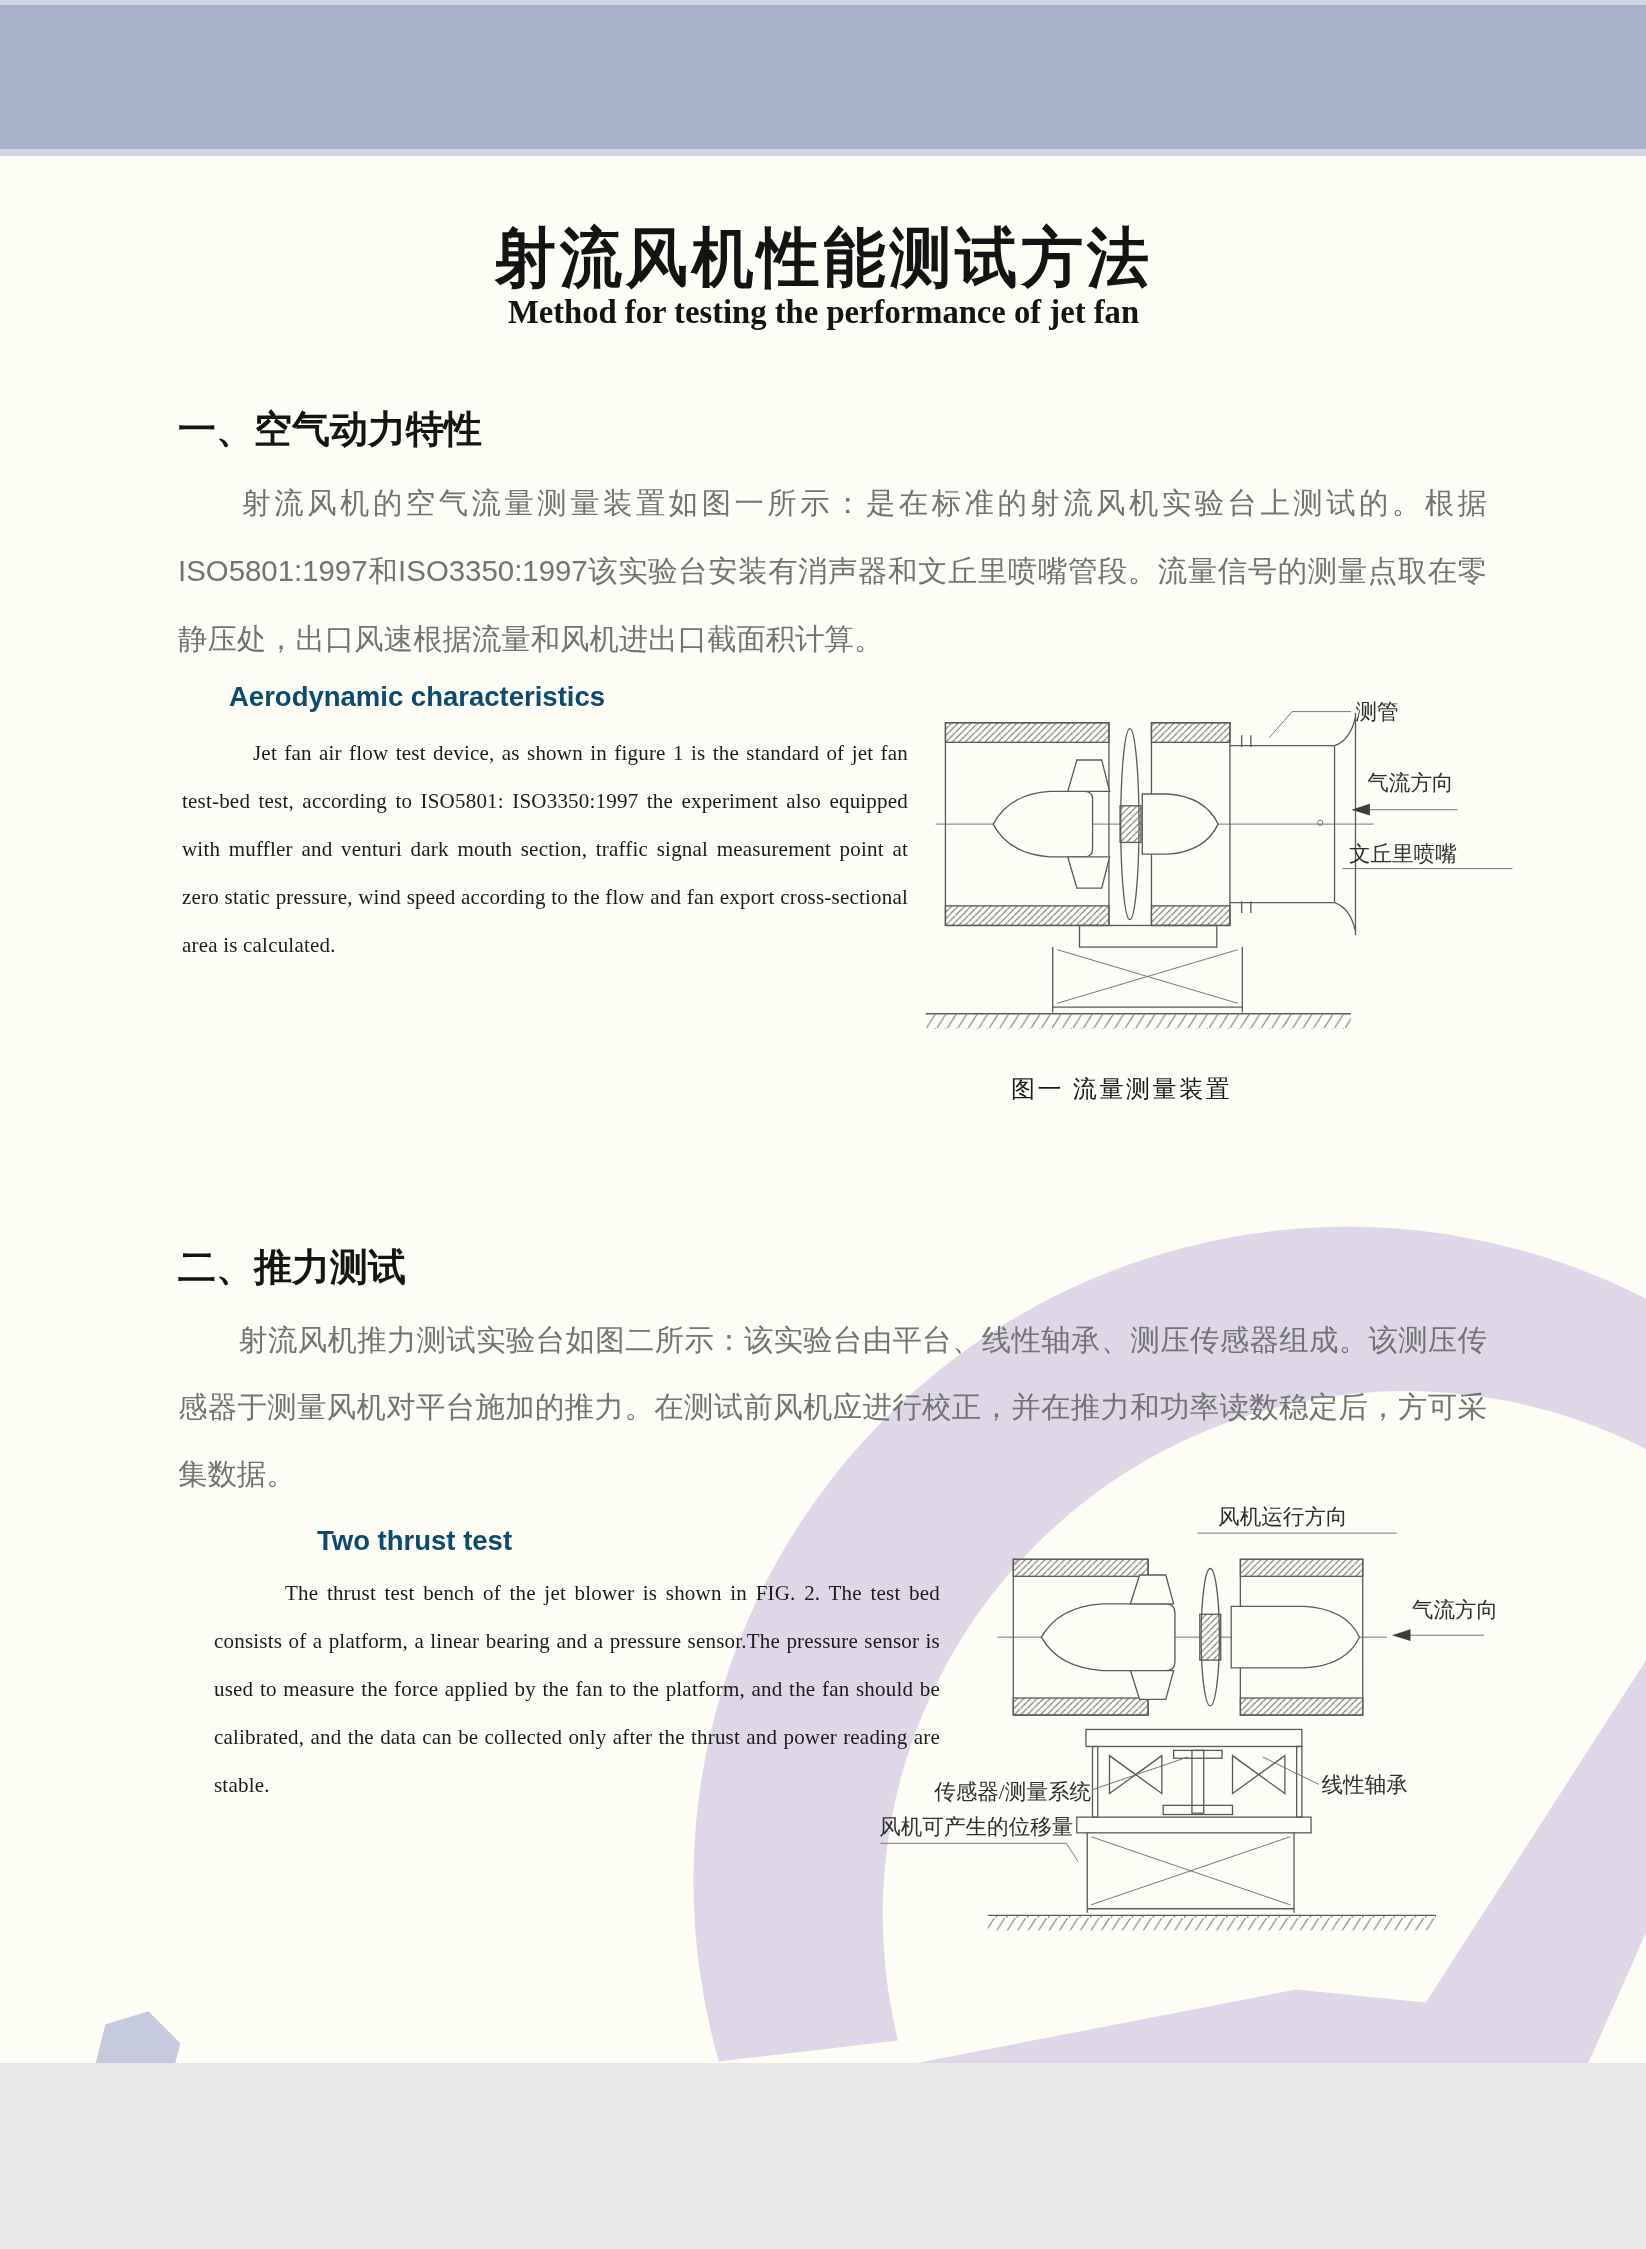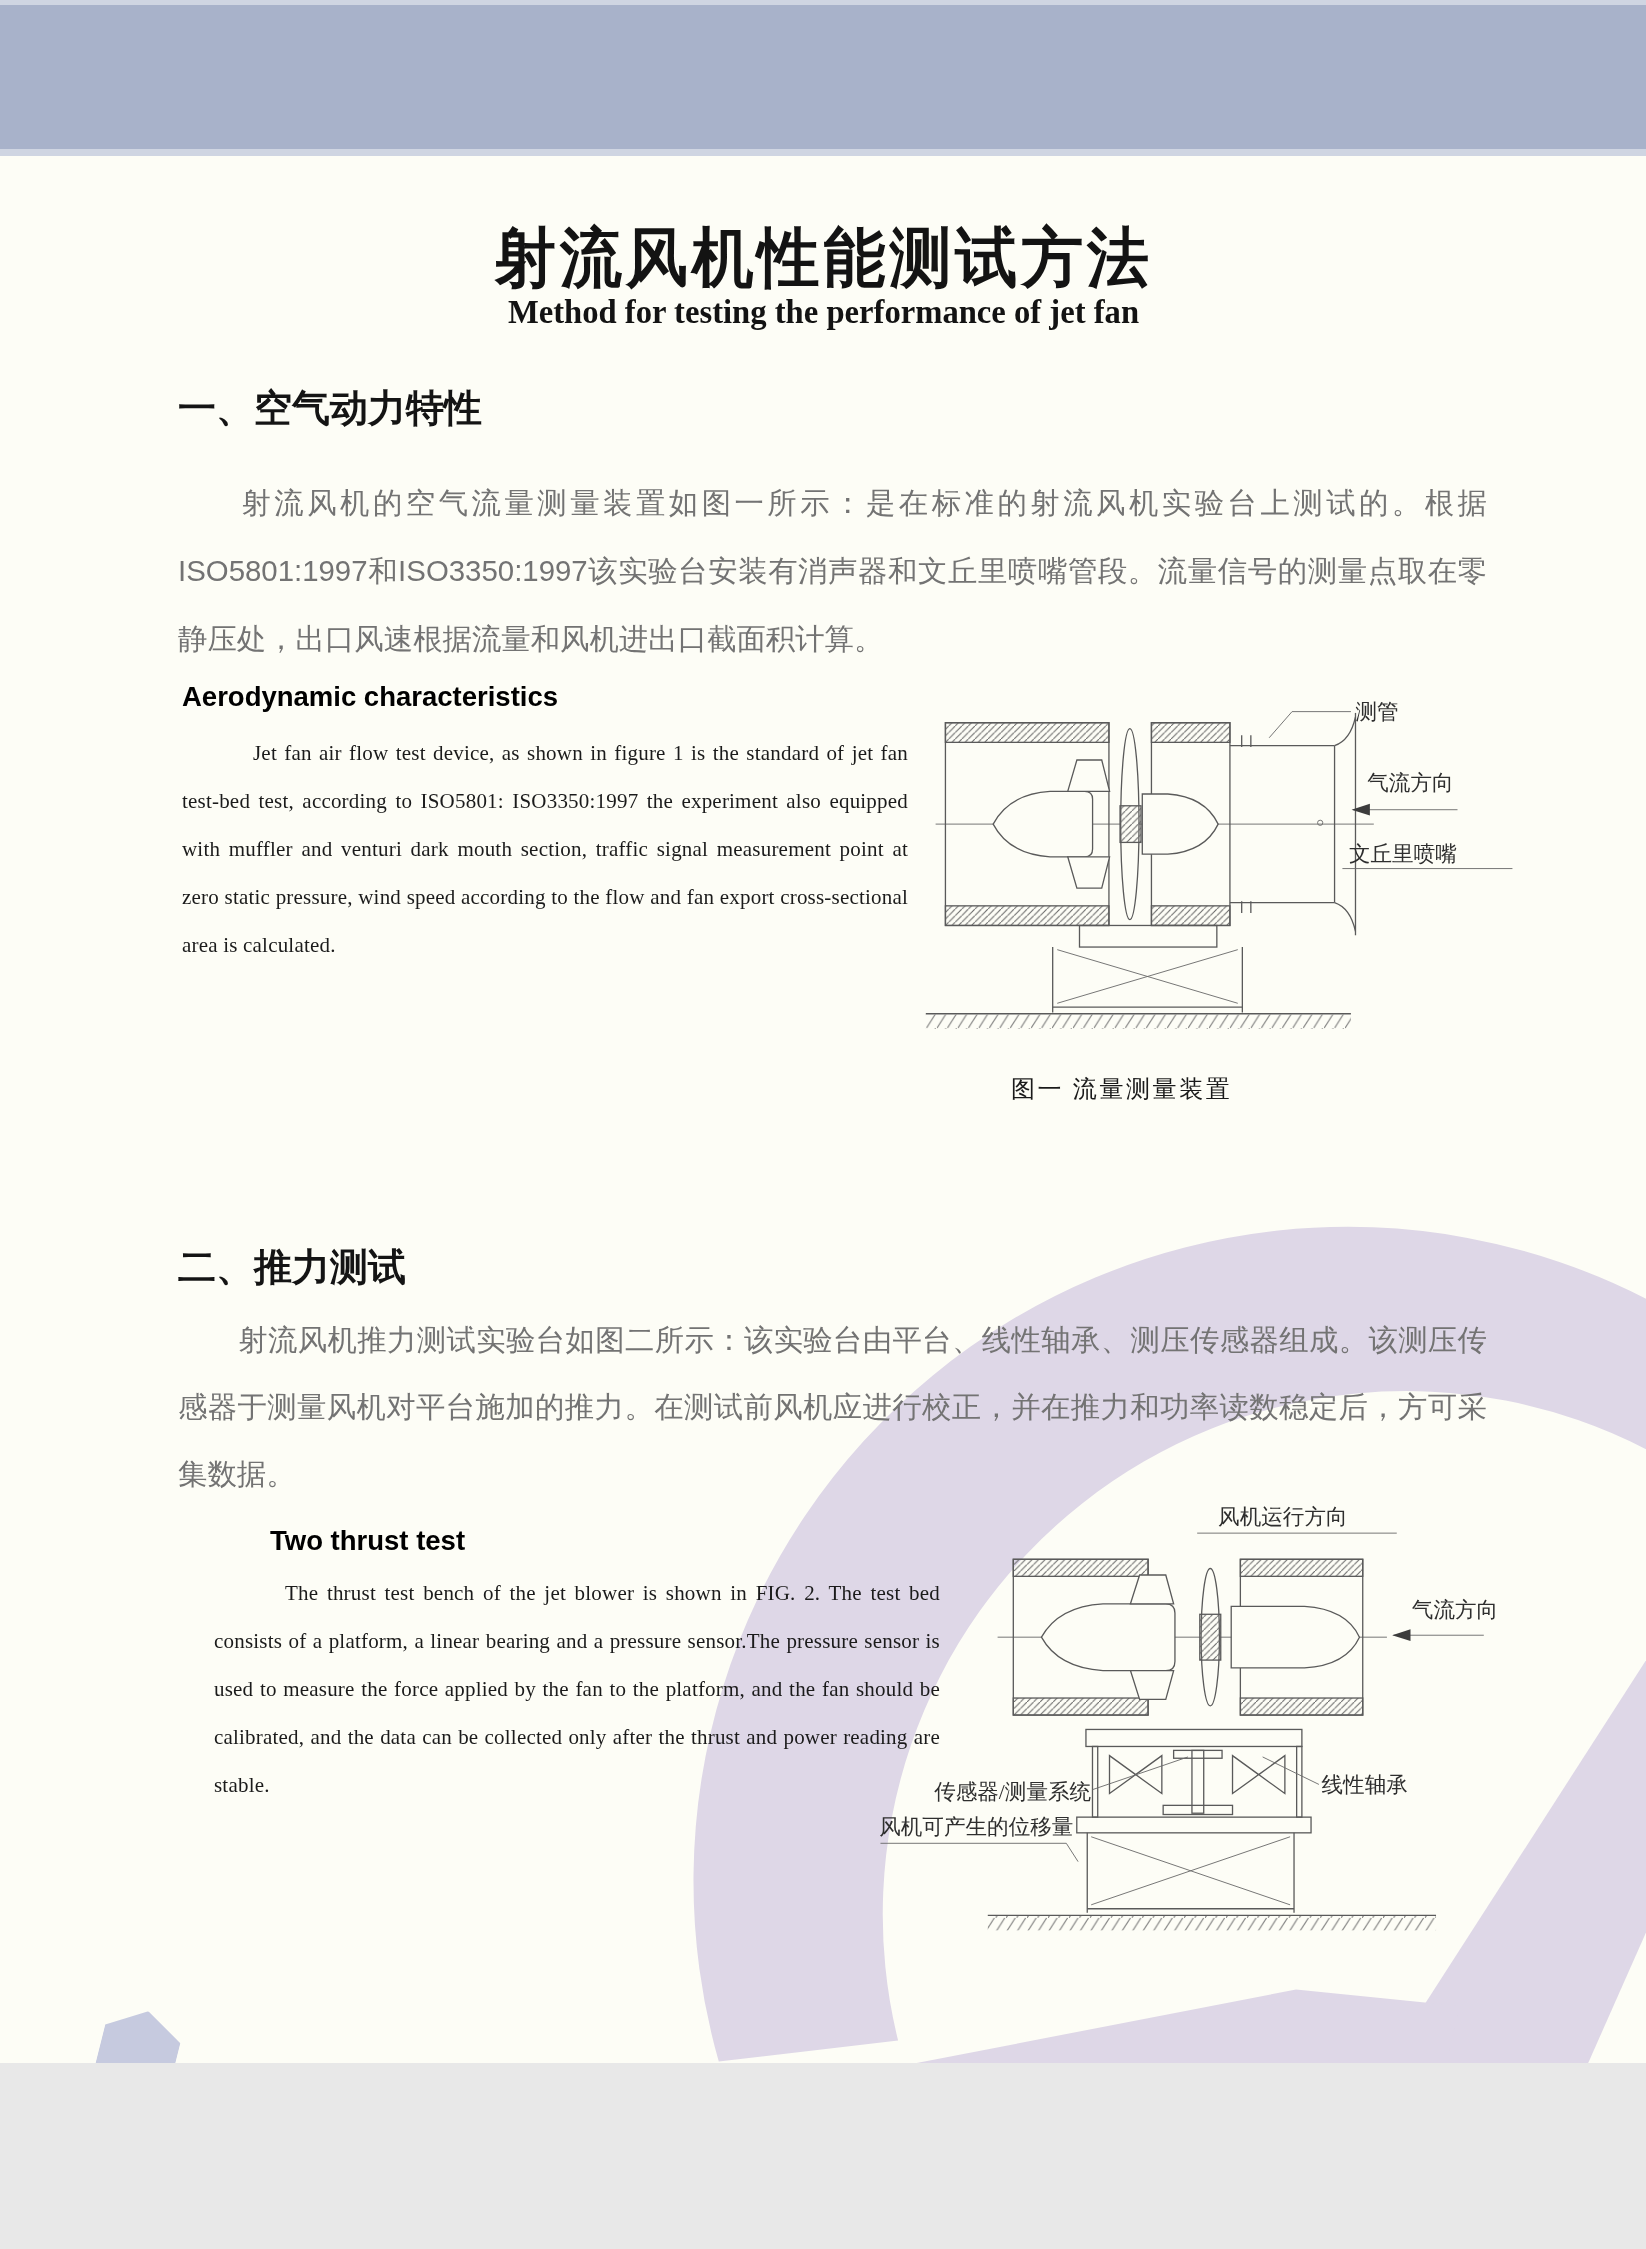--- a/index.html
+++ b/index.html
@@ -17,30 +17,30 @@
   .layer{position:absolute;z-index:2;}
 
   .title-zh{left:0;top:216px;width:1647px;text-align:center;
     font-size:62px;font-weight:900;letter-spacing:3.9px;color:#131313;
     font-family:"Liberation Sans",sans-serif;transform:scaleY(1.05);}
   .title-en{left:0;top:293px;width:1647px;text-align:center;
     font-size:34px;font-weight:900;color:#131313;letter-spacing:0px;
     font-family:"Liberation Serif",serif;transform:scaleX(0.96);}
 
   .sec-heading{font-size:38px;font-weight:800;color:#141414;font-family:"Liberation Sans",sans-serif;}
-  .h-aero{left:178px;top:383px;}
+  .h-aero{left:178px;top:404px;}
   .h-thrust{left:178px;top:1242px;}
 
   .zh-para{width:1309px;font-size:29.4px;color:#737373;text-align:justify;
     font-family:"Liberation Sans",sans-serif;}
   .zh-para .indent{display:inline-block;width:60px;}
   .p-zh1{left:178px;top:469px;line-height:68px;}
   .p-zh2{left:178px;top:1306px;line-height:67px;}
 
-  .en-heading{font-size:27.5px;font-weight:700;color:#000000;font-family:"Liberation Sans",sans-serif;}
+  .en-heading{font-size:27.5px;font-weight:700;color:#0c4a6e;font-family:"Liberation Sans",sans-serif;margin-left:47px;}
   .h-aero-en{left:182px;top:681px;}
   .h-thrust-en{left:270px;top:1525px;}
 
   .en-para{width:726px;font-size:21px;line-height:48px;color:#1b1b1b;
     text-align:justify;font-family:"Liberation Serif",serif;text-indent:71px;letter-spacing:0.2px;}
   .p-en1{left:182px;top:729px;}
   .p-en2{left:182px;top:1569px;margin-left:32px;}
 
   .fig-caption{font-size:24px;color:#1a1a1a;letter-spacing:2.6px;
     font-family:"Liberation Serif",serif;}

